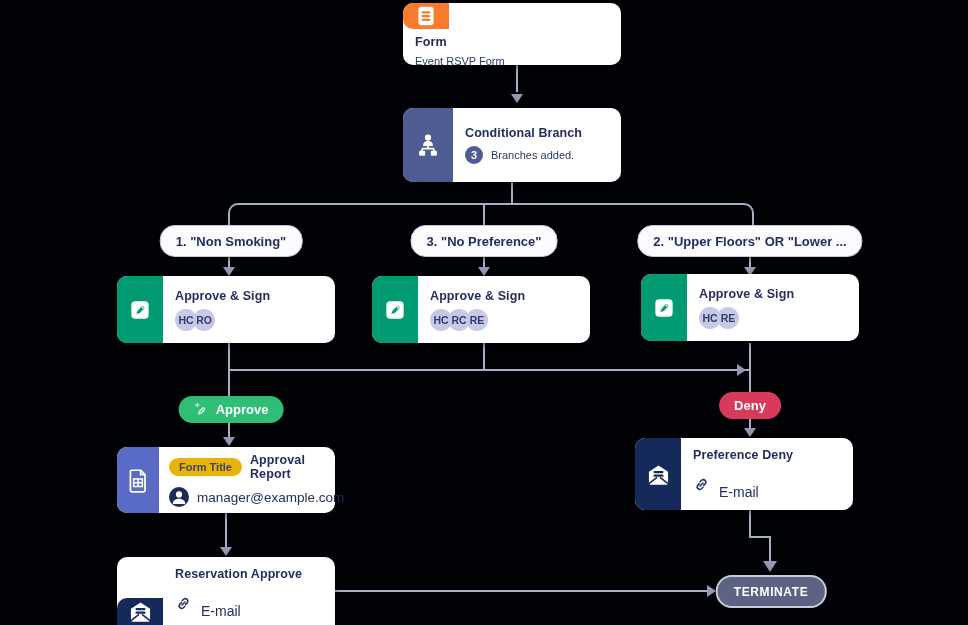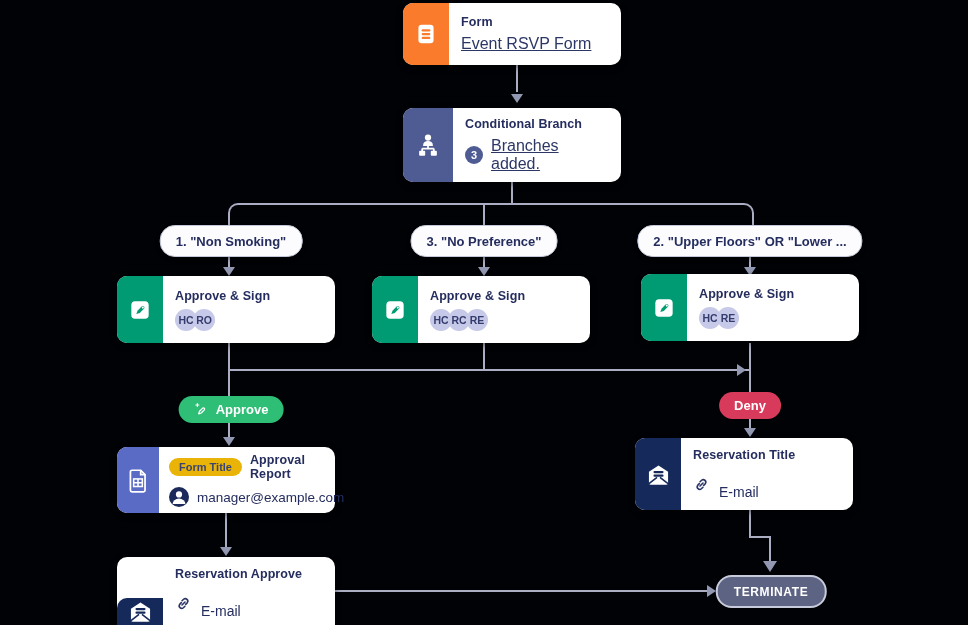--- a/index.html
+++ b/index.html
@@ -15,21 +15,21 @@
   .arrow-down.big{border-left:7px solid transparent;border-right:7px solid transparent;border-top:11px solid #9298b1;}
   .arrow-right{position:absolute;width:0;height:0;border-top:6px solid transparent;
     border-bottom:6px solid transparent;border-left:9px solid #9298b1;z-index:1;}
 
   
   .node{position:absolute;background:#fff;border-radius:10px;display:flex;z-index:2;
     box-shadow:0 2px 6px rgba(0,0,0,.5);}
   .icon-sec{flex:none;display:flex;align-items:center;justify-content:center;border-radius:10px 0 0 10px;}
   .node .body{flex:1;display:flex;flex-direction:column;justify-content:center;padding:6px 12px;gap:6px;min-width:0;}
   .title{font-size:12.5px;font-weight:700;color:#252d5e;letter-spacing:.1px;}
-  .subtitle{font-size:16px;color:#2d3766;text-decoration:underline;}
+  .subtitle{font-size:11px;color:#2d3766;}
   .row{display:flex;align-items:center;gap:8px;}
 
   .badge-count{width:18px;height:18px;border-radius:50%;background:#4f5b93;color:#fff;
     font-size:11px;font-weight:700;display:flex;align-items:center;justify-content:center;flex:none;}
 
   .avatars{display:flex;}
   .avatar{width:22px;height:22px;border-radius:50%;background:#c7c9e8;color:#333c6d;
     font-size:10.5px;font-weight:700;display:flex;align-items:center;justify-content:center;}
   .avatar + .avatar{margin-left:-4px;}
 
@@ -87,21 +87,21 @@
   <div class="arrow-down" style="left:220px;top:547px;"></div>
 
   <div class="line" style="left:335px;top:590px;width:372px;height:2px;"></div>
   <div class="arrow-right" style="left:707px;top:585px;"></div>
 
   <div class="line" style="left:749px;top:510px;width:2px;height:28px;"></div>
   <div class="line" style="left:749px;top:536px;width:22px;height:2px;"></div>
   <div class="line" style="left:769px;top:536px;width:2px;height:27px;"></div>
   <div class="arrow-down big" style="left:763px;top:561px;"></div>
 
-  <div class="node" style="left:403px;top:3px;width:218px;height:62px;">
+  <div class="node" style="left:403px;top:3px;width:218px;height:62px;flex-direction:column;">
     <div class="icon-sec" style="width:46px;background:#f97b2b;">
       <svg width="26" height="26" viewBox="0 0 24 24">
         <rect x="5" y="3.5" width="14" height="17" rx="3" fill="#fff"></rect>
         <rect x="8" y="7.5" width="8" height="2.2" rx="1.1" fill="#f97b2b"></rect>
         <rect x="8" y="11" width="8" height="2.2" rx="1.1" fill="#f97b2b"></rect>
         <rect x="8" y="14.5" width="8" height="2.2" rx="1.1" fill="#f97b2b"></rect>
       </svg>
     </div>
     <div class="body">
       <div class="title">Form</div>
@@ -225,21 +225,21 @@
   <div class="node" style="left:635px;top:438px;width:218px;height:72px;">
     <div class="icon-sec" style="width:46px;background:#152a5b;">
       <svg width="27" height="27" viewBox="0 0 24 24">
         <path d="M3.5 9.5L12 4l8.5 5.5v10c0 .9-.7 1.5-1.5 1.5H5c-.8 0-1.5-.6-1.5-1.5z" fill="#fff"></path>
         <rect x="7.5" y="8.8" width="9" height="2" rx="1" fill="#152a5b"></rect>
         <rect x="7.5" y="12" width="9" height="2" rx="1" fill="#152a5b"></rect>
         <path d="M3.5 20.2l7.2-5.6M20.5 20.2l-7.2-5.6" stroke="#152a5b" stroke-width="1.4"></path>
       </svg>
     </div>
     <div class="body">
-      <div class="title">Reservation Title</div>
+      <div class="title">Preference Deny</div>
       <div class="row" style="gap:9px;">
         <svg width="17" height="17" viewBox="0 0 18 18">
           <path d="M7.4 10.6l3.2-3.2" stroke="#2c3566" stroke-width="1.7" stroke-linecap="round" fill="none"></path>
           <path d="M6.7 8.1L5.1 9.7a2.7 2.7 0 003.8 3.8l1.6-1.6" stroke="#2c3566" stroke-width="1.7" stroke-linecap="round" fill="none"></path>
           <path d="M11.3 9.9l1.6-1.6a2.7 2.7 0 00-3.8-3.8L7.5 6.1" stroke="#2c3566" stroke-width="1.7" stroke-linecap="round" fill="none"></path>
         </svg>
         <span class="channel-text">E-mail</span>
       </div>
     </div>
   </div>

